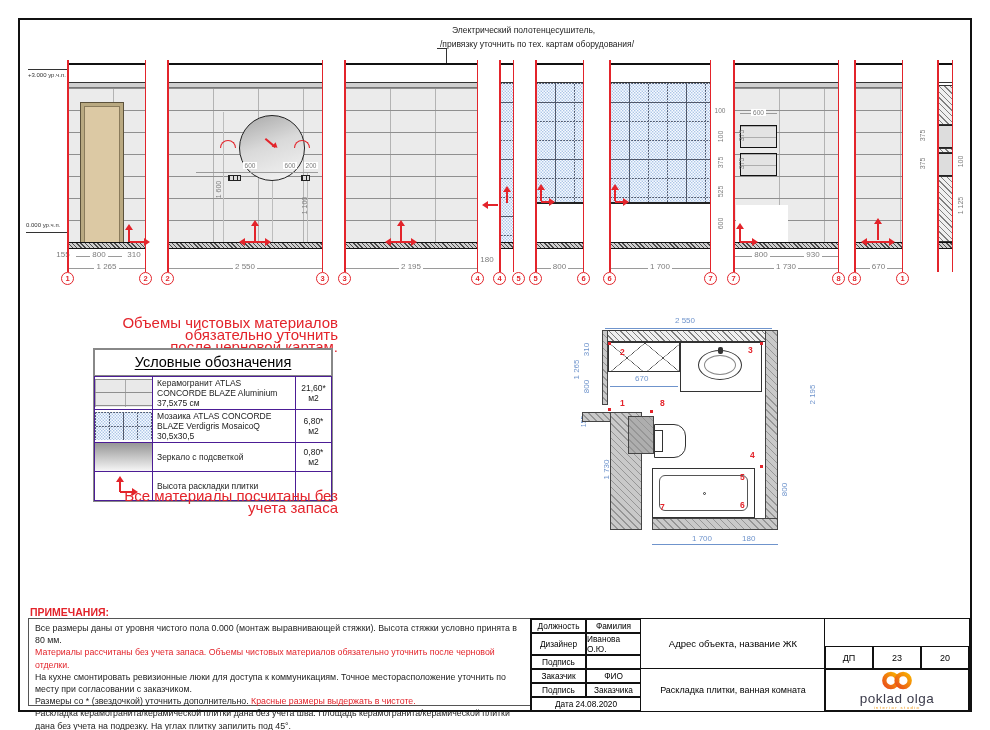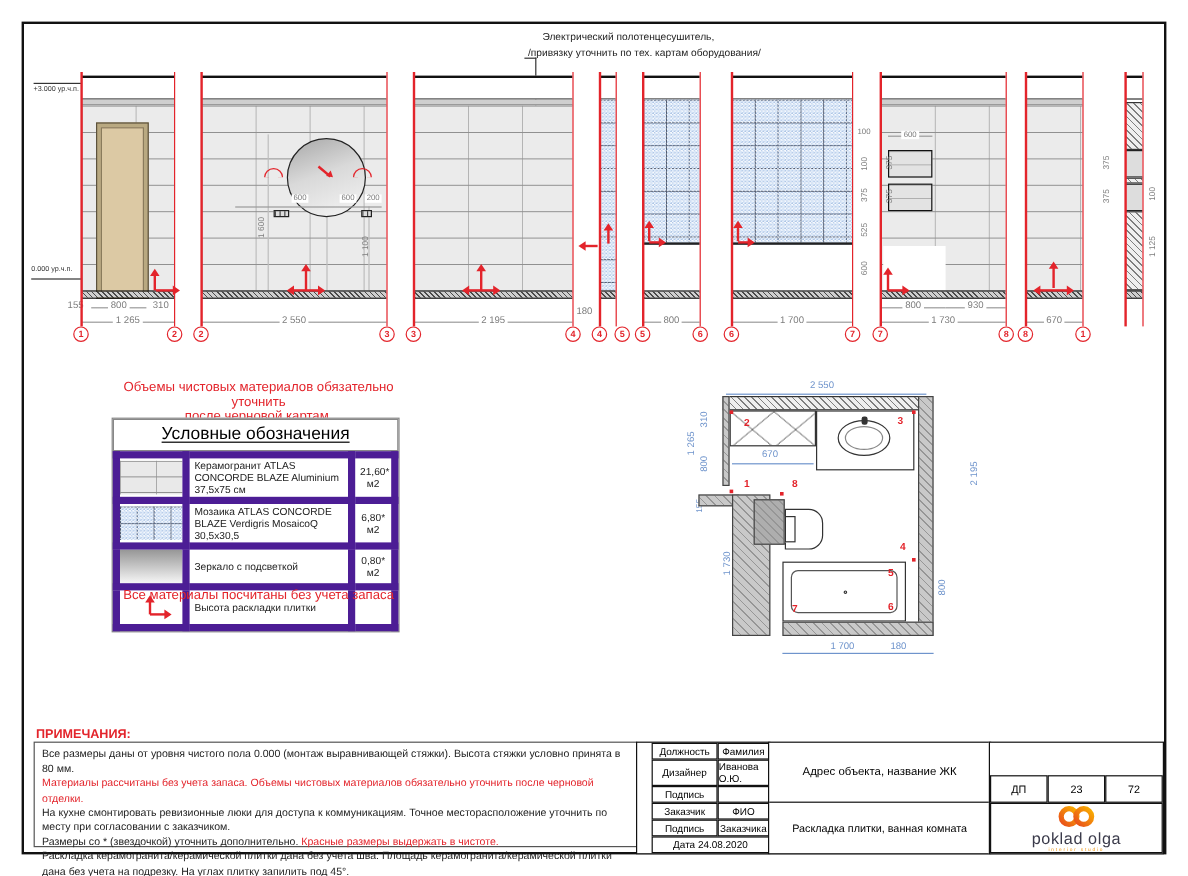--- a/index.html
+++ b/index.html
@@ -56,47 +56,47 @@
   .hatchw { position:absolute; background-color:#efefef;
     background-image:repeating-linear-gradient(45deg,transparent 0 3px,#7e7e7e 3px 4px); border:1px solid #333; }
   .hatchg { position:absolute; background-color:#c9c9c9;
     background-image:repeating-linear-gradient(45deg,transparent 0 4px,#969696 4px 5px); border:1px solid #444; }
   .ann { position:absolute; font-size:8.5px; color:#222; }
   .blk { position:absolute; background:#333; }
   .pm { position:absolute; color:#e3242b; font-size:8.5px; font-weight:bold; z-index:4; }
   .psq { position:absolute; width:3px; height:3px; background:#e3242b; z-index:4; }
 
   
-  .rednote { position:absolute; color:#e3242b; font-size:11px; text-align:center; line-height:12px; }
+  .rednote { position:absolute; color:#e3242b; font-size:15px; text-align:right; line-height:12px; }
   .legendbox { position:absolute; left:93px; top:348px; width:240px; border:1px solid #888; background:#fff; }
   .legendtitle { border:1px solid #888; font-size:14.5px; text-align:center; padding:4px 0 5px; }
   .legendtitle u { text-underline-offset:2px; }
   .ltab { width:100%; border-collapse:collapse; table-layout:fixed; }
-  .ltab td { border:6px solid #4c1d95; font-size:8.5px; color:#222; height:28px; padding:1px 4px; }
+  .ltab td { border:1px solid #4c1d95; font-size:8.5px; color:#222; height:28px; padding:1px 4px; }
   .ltab td.sw { padding:0; width:58px; }
   .ltab td.qty { width:36px; text-align:center; line-height:10px; }
   .swd { width:100%; height:28px; }
   .sw-tiles { background-color:#e9e9e9; background-image:linear-gradient(to bottom,#8f8f8f 1px,transparent 1px),linear-gradient(to right,#aaa 1px,transparent 1px); background-size:100% 13px,30px 100%; }
   .sw-mosaic { background-color:#d9e6f7; background-image:repeating-linear-gradient(45deg,rgba(255,255,255,.85) 0 1px,transparent 1px 3px),repeating-linear-gradient(135deg,rgba(110,150,205,.4) 0 1px,transparent 1px 3px),linear-gradient(to bottom,#50586a 1px,transparent 1px),linear-gradient(to right,#50586a 1px,transparent 1px); background-size:3px 3px,3px 3px,100% 14px,14px 100%; }
   .sw-mirror { background:linear-gradient(#969696,#f6f6f6); }
   .sw-arrow { position:relative; }
 
   
   .notes-title { position:absolute; left:30px; top:606px; color:#e3242b; font-weight:bold; font-size:10.5px; }
   .notesbox { position:absolute; left:28px; top:618px; width:503px; height:88px; border:1px solid #555; padding:3px 6px; }
   .nline { font-size:8.8px; line-height:12.2px; color:#222; }
   .nline .r { color:#e3242b; }
 
   
   .tb { position:absolute; border:1.5px solid #111; background:#fff; }
   .tb-left { left:530px; top:618px; width:112px; height:94px; }
   .tb-mid { left:640px; top:618px; width:186px; height:94px; }
   .tb-right { left:824px; top:618px; width:146px; height:94px; }
   .glr { display:grid; width:100%; height:100%; }
-  .gl-l { grid-template-columns:55px 1fr; grid-template-rows:repeat(6,1fr);padding-left:12px; }
+  .gl-l { grid-template-columns:55px 1fr; grid-template-rows:repeat(6,1fr); }
   .gl-l div { border:0.5px solid #111; font-size:8.3px; display:flex; align-items:center; justify-content:center; }
   .gl-l .span2 { grid-column:1 / 3; }
   .mid-top { position:absolute; left:0; top:0; right:0; height:50px; border-bottom:1px solid #111; display:flex; align-items:center; justify-content:center; font-size:9.5px; }
   .mid-bot { position:absolute; left:0; top:50px; right:0; bottom:0; display:flex; align-items:center; justify-content:center; font-size:9px; }
   .r-head { position:absolute; left:0; top:0; right:0; height:27px; display:grid; grid-template-columns:repeat(3,1fr); }
   .r-vals { position:absolute; left:0; top:27px; right:0; height:23px; display:grid; grid-template-columns:repeat(3,1fr); }
   .r-head div,.r-vals div { border:0.5px solid #111; display:flex; align-items:center; justify-content:center; font-size:9px; }
   .r-logo { position:absolute; left:0; top:50px; right:0; bottom:0; border:0.5px solid #111; display:flex; flex-direction:column; align-items:center; justify-content:center; }
   .logotxt { font-size:13.5px; color:#3a3a4a; letter-spacing:.5px; }
   .logosub { font-size:4px; color:#f09000; letter-spacing:1.5px; margin-top:-1px; }
@@ -398,21 +398,21 @@
       </div>
   </div>
   <div class="tb tb-mid">
     <div class="mid-top">Адрес объекта, название ЖК</div>
     <div class="mid-bot">Раскладка плитки, ванная комната</div>
   </div>
   <div class="tb tb-right">
     <div class="r-vals" id="tb-stage-values">
         <div>ДП</div>
         <div>23</div>
-        <div>72</div>
+        <div>20</div>
       </div>
     <div class="r-logo">
       <svg width="44" height="24" viewBox="0 0 44 24">
         <defs>
             <linearGradient id="lg" x1="0" y1="1" x2="1" y2="0">
           <stop offset="0" stop-color="#e94e1b"></stop>
               <stop offset="1" stop-color="#f9b000"></stop>
         </linearGradient>
           </defs>
         <circle cx="15" cy="12" r="7.5" fill="none" stroke="url(#lg)" stroke-width="5"></circle>

